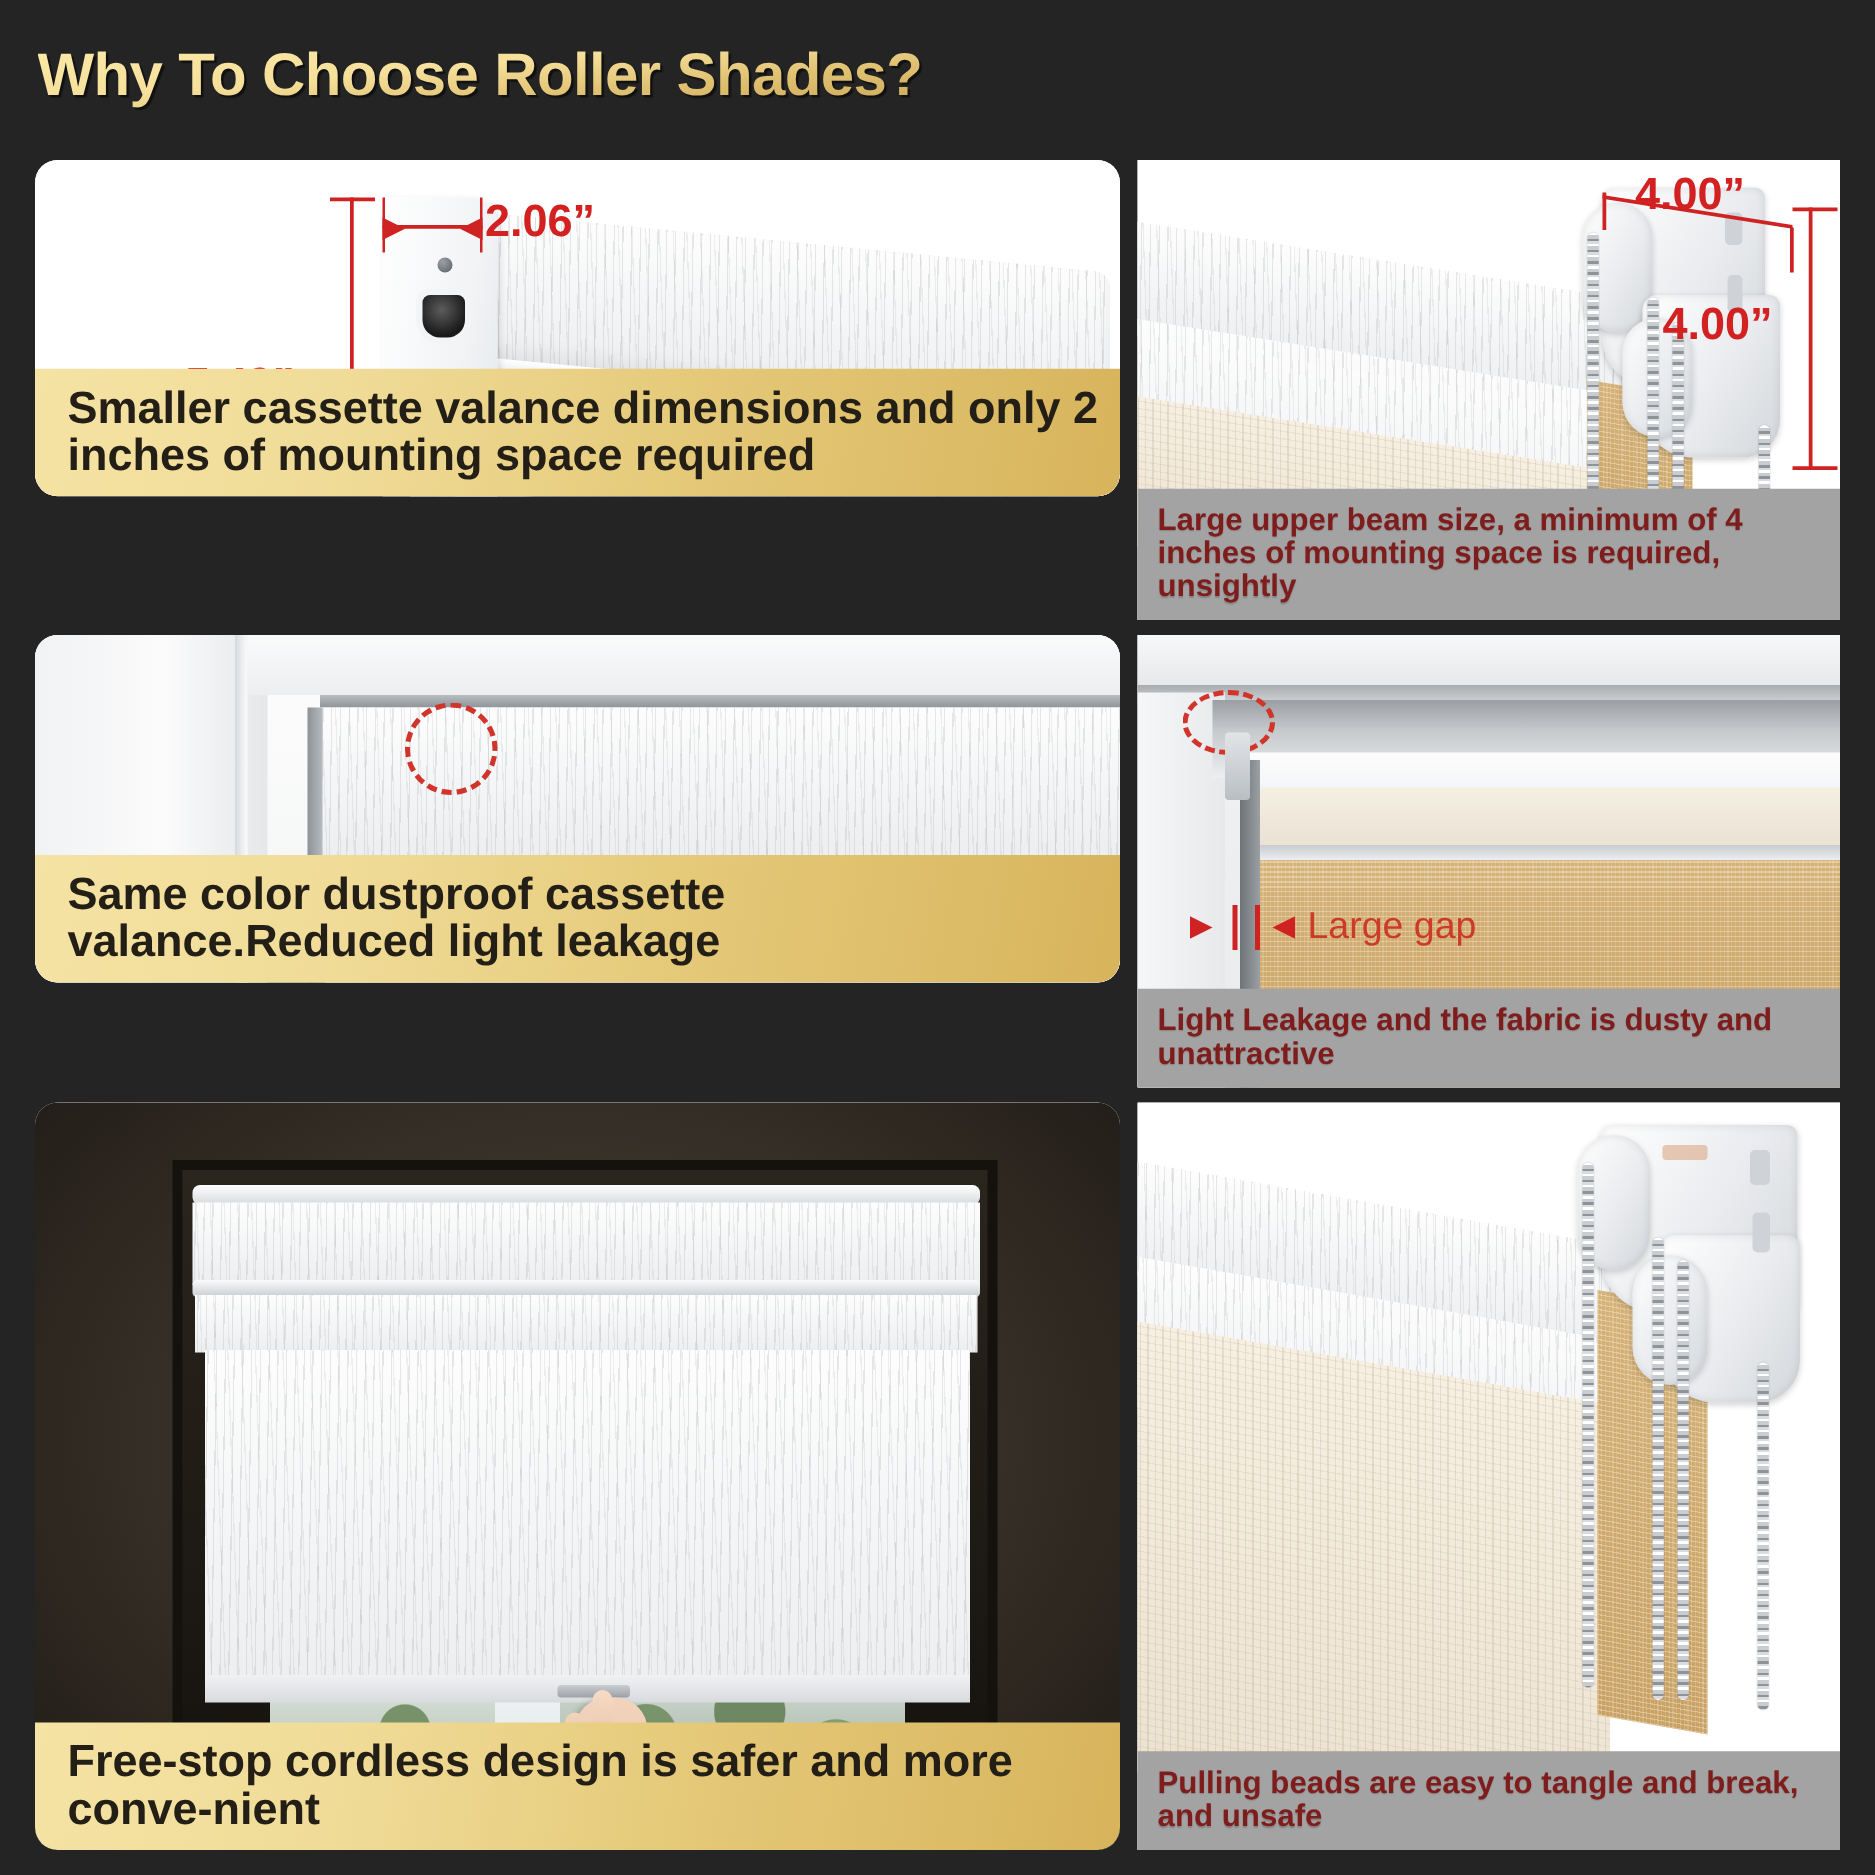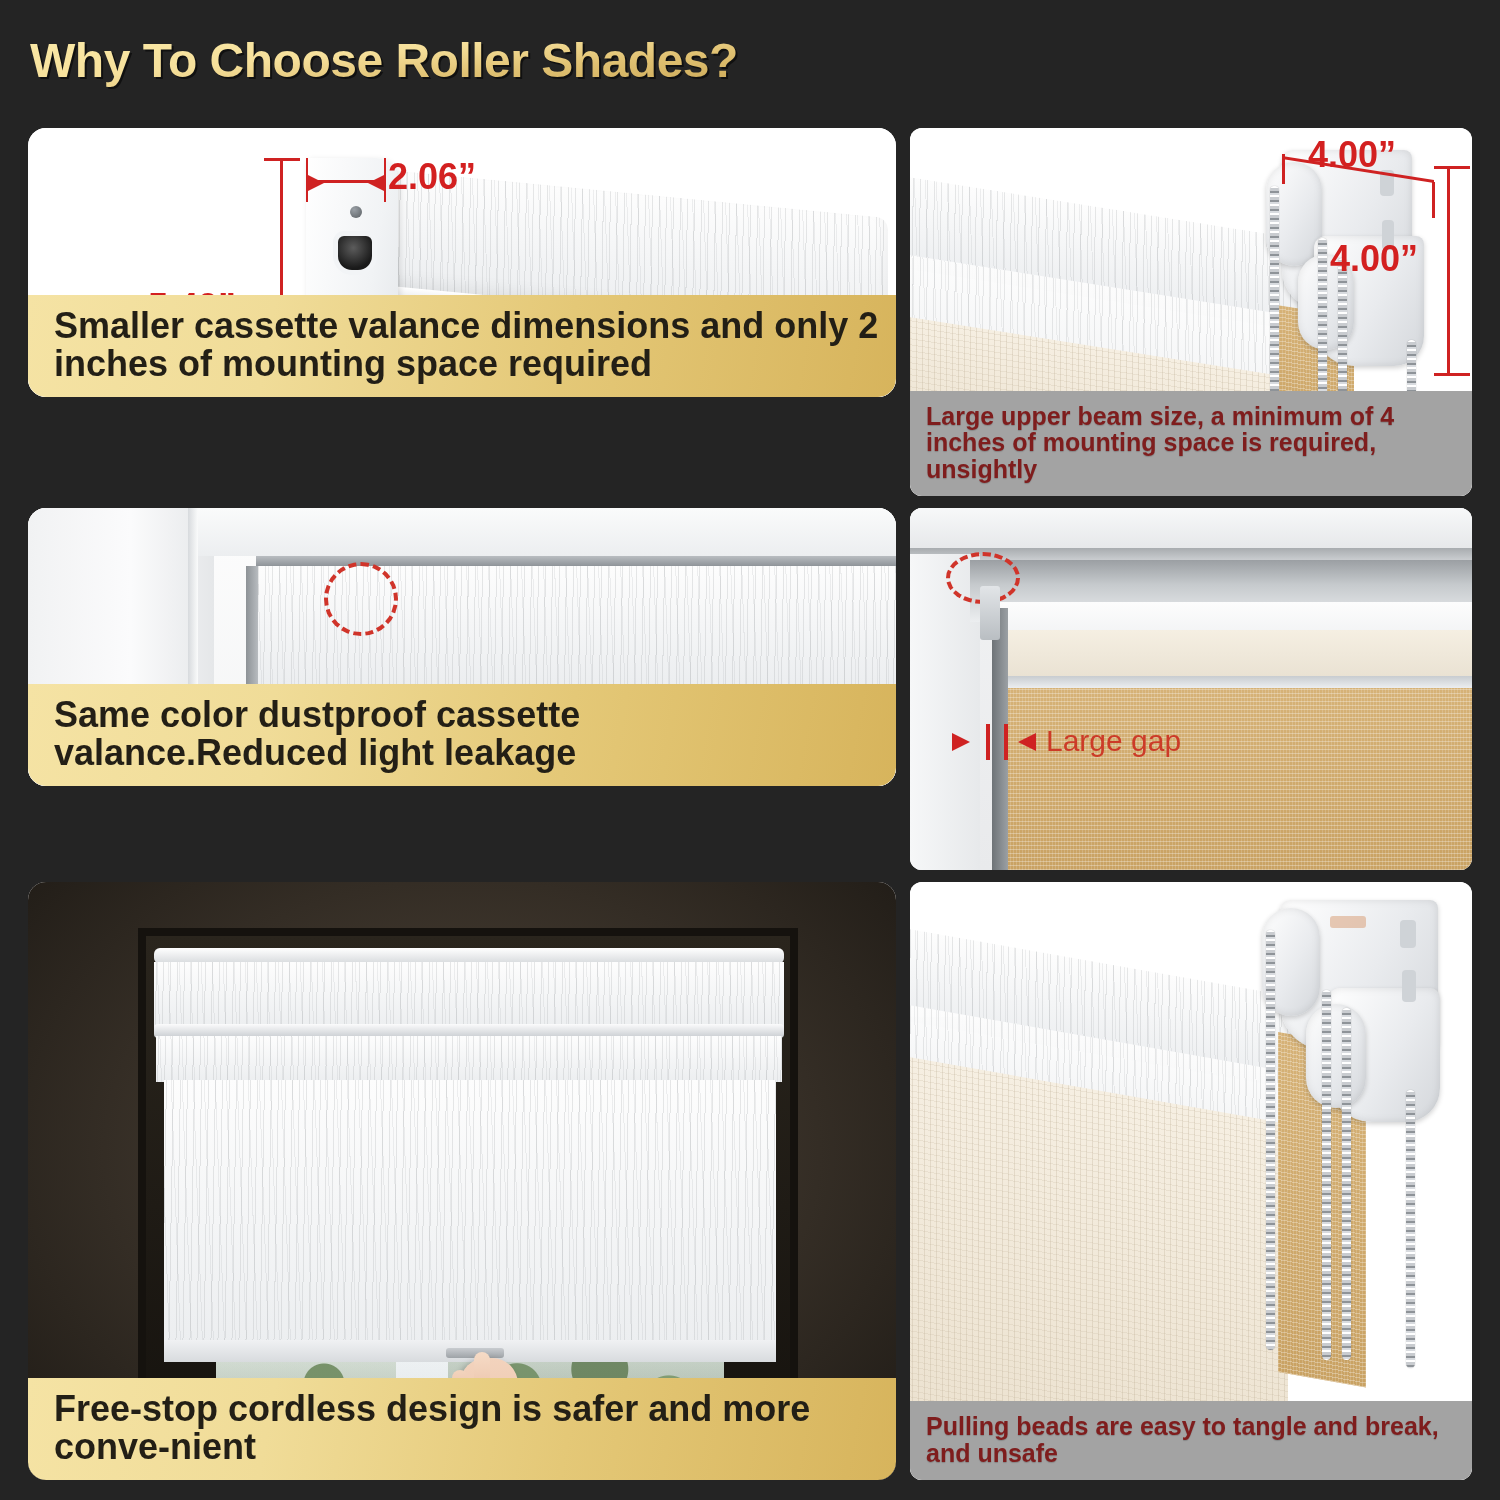--- a/index.html
+++ b/index.html
@@ -23,21 +23,21 @@
     -webkit-text-fill-color:transparent; color:#e8cf8a;
     white-space:nowrap;
     filter:drop-shadow(2px 2px 0px rgba(0,0,0,.55));
   }
 
   
   .grid{ position:absolute; left:0; top:108px; width:1500px; height:1392px; }
 
   .panel{ position:absolute; overflow:hidden; background:#fff; }
   .panel.left { border-radius:18px; }
-  .panel.right{ border-radius:12px; }
+  .panel.right{ border-radius:0px; }
 
   .photo{ position:absolute; left:0; top:0; right:0; bottom:0; overflow:hidden; }
 
   
   .cap{
     position:absolute; left:0; right:0; bottom:0;
     padding:12px 16px 14px 16px;
     font-weight:bold; line-height:1.06;
   }
   .cap.gold{
@@ -268,20 +268,21 @@
       <div style="position:absolute;left:70px;top:78px;width:20px;height:54px;
            background:linear-gradient(180deg,#e2e5e8,#b9bec2);border-radius:3px;"></div>
 
       <div class="arrowR" style="left:42px;top:225px;"></div>
       <div class="redbar" style="left:76px;top:216px;width:4px;height:36px;"></div>
       <div class="redbar" style="left:94px;top:216px;width:4px;height:36px;"></div>
       <div class="arrowL" style="left:108px;top:225px;"></div>
       <div class="gaptext" style="left:136px;top:216px;">Large gap</div>
     </div>
 
+    <div class="cap gray">Light Leakage and the fabric is dusty and unattractive</div>
   </div>
 
   <div class="panel left" style="left:28px; top:774px; width:868px; height:598px;">
     <div class="photo">
 
       <div style="position:absolute;inset:0;background:radial-gradient(ellipse at 50% 45%,#4d4438 0%,#3b332a 45%,#1e1a15 100%);"></div>
 
       <div style="position:absolute;left:110px;top:46px;width:660px;height:552px;background:#15120e;"></div>
       <div style="position:absolute;left:118px;top:54px;width:644px;height:540px;
            background:linear-gradient(180deg,#2a251d,#14110d);"></div>

